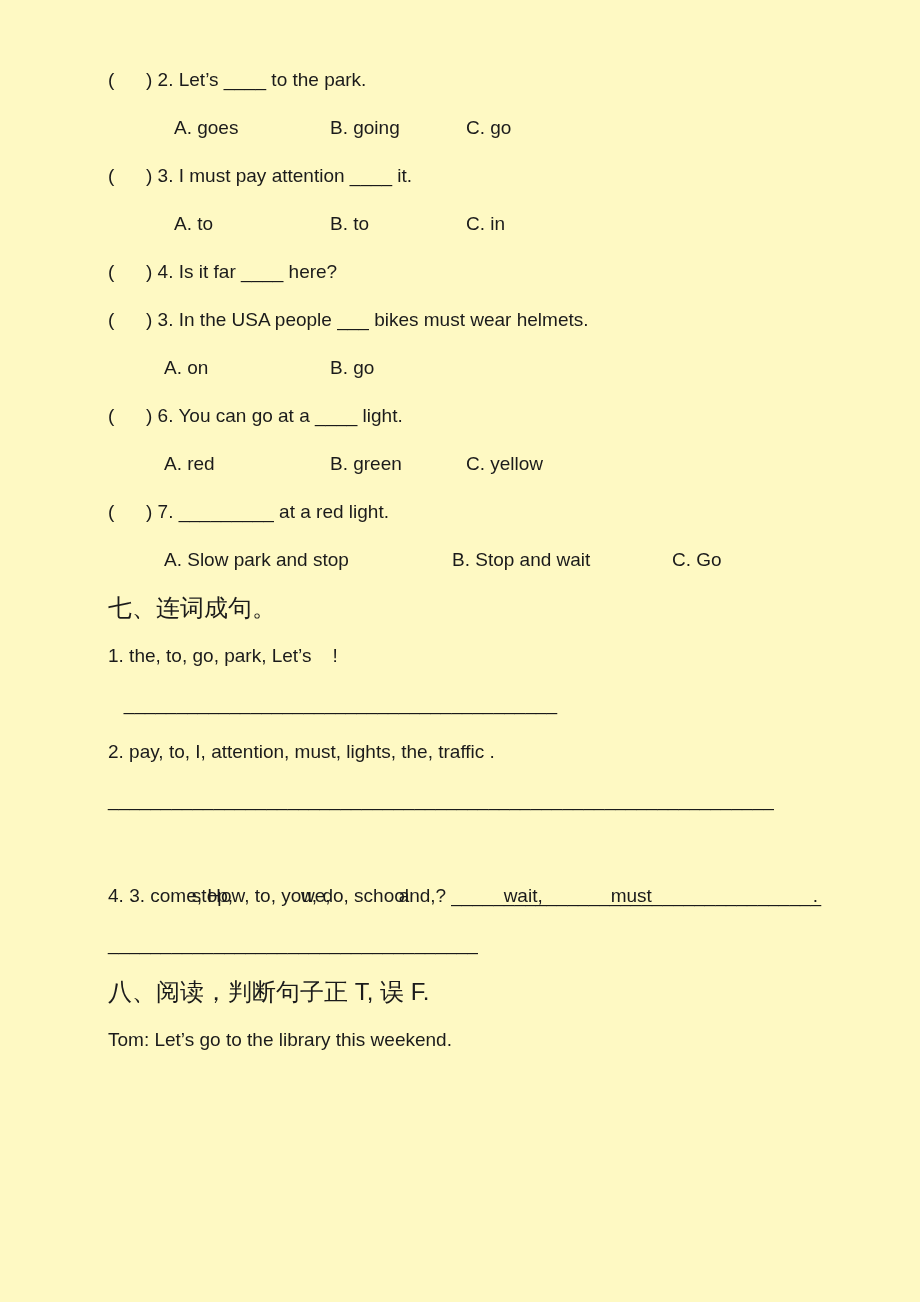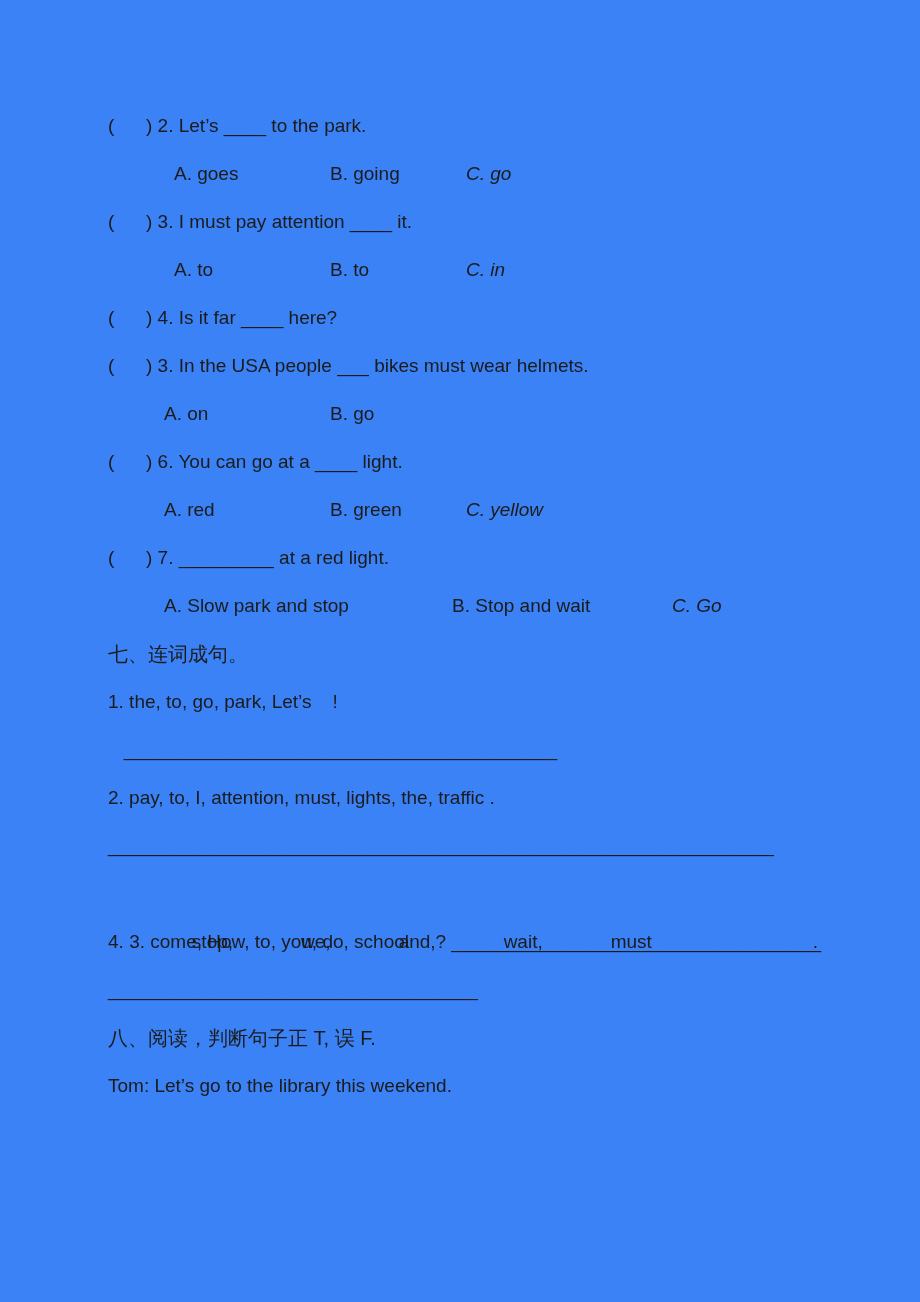--- a/index.html
+++ b/index.html
@@ -1,36 +1,36 @@
 <!DOCTYPE html>
 <html><head>
 <meta charset="utf-8">
 <style>
   html, body { margin: 0; padding: 0; background: #ffffff; }
   body { width: 920px; height: 1302px; overflow: hidden; }
   .page {
     box-sizing: border-box;
     width: 920px; height: 1302px;
-    padding: 102px 100px 0 108px;
+    padding: 56px 100px 0 108px;
     font-family: "Liberation Sans", sans-serif;
     font-size: 19px;
     color: #1b1b1b;
-    background: #3b82f6;
+    background: #fef9c3;
   }
   .line { height: 48px; line-height: 48px; white-space: pre; }
   .opts { display: flex; padding-left: 56px; }
   .opts span { display: inline-block; }
   .oa { width: 166px; }
   .ob { width: 136px; }
-  .oc { flex: 1; font-style: italic; }
+  .oc { flex: 1; }
   .deep { padding-left: 66px; }
   .deep .oa { width: 156px; }
   .wide .oa { width: 288px; }
   .wide .ob { width: 220px; }
-  .cjk { font-size: 20px; }
+  .cjk { font-size: 24px; }
   .just { display: flex; }
   .just span { margin-right: 68px; }
   .just .end { margin-left: auto; margin-right: 2px; }
 </style>
 </head>
 <body>
 
 <div class="page">
 
   <div class="line">(      ) 2. Let’s ____ to the park.</div>

